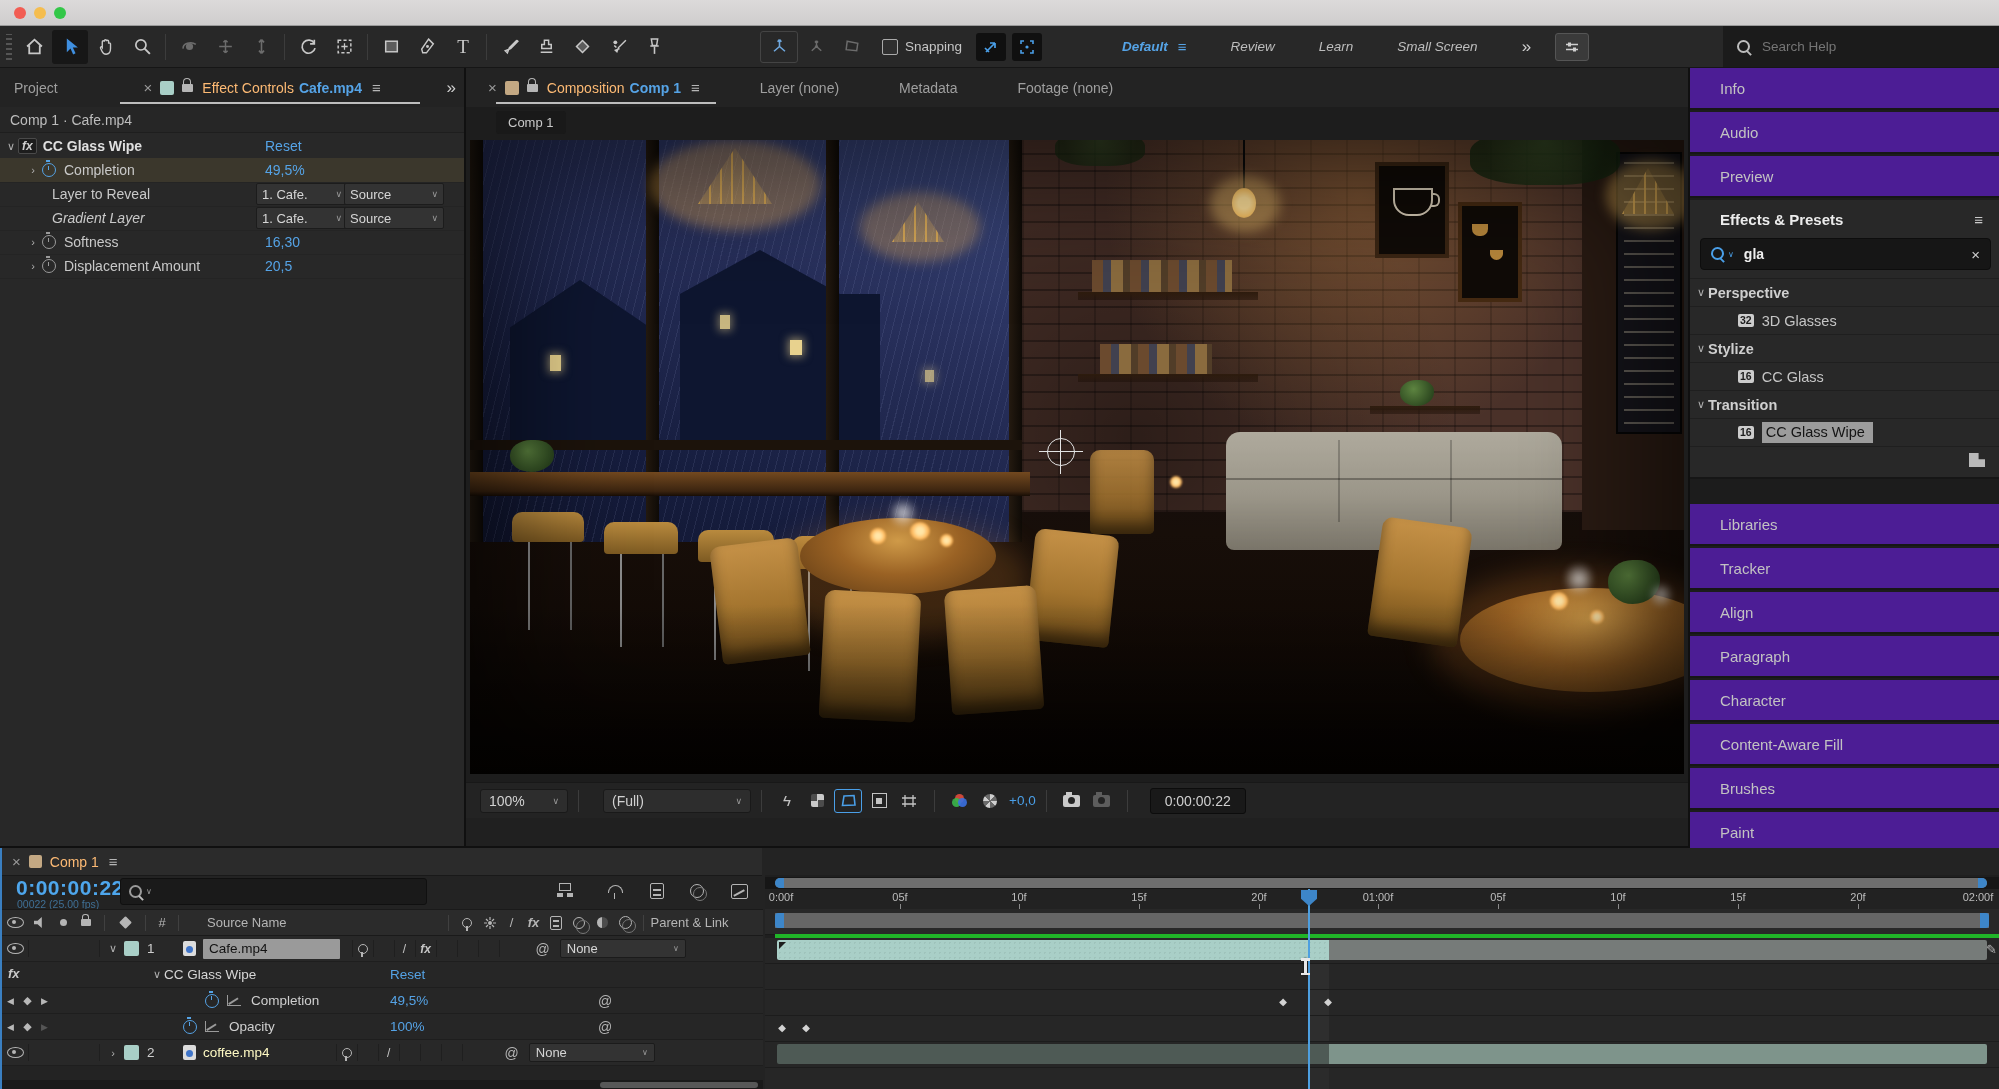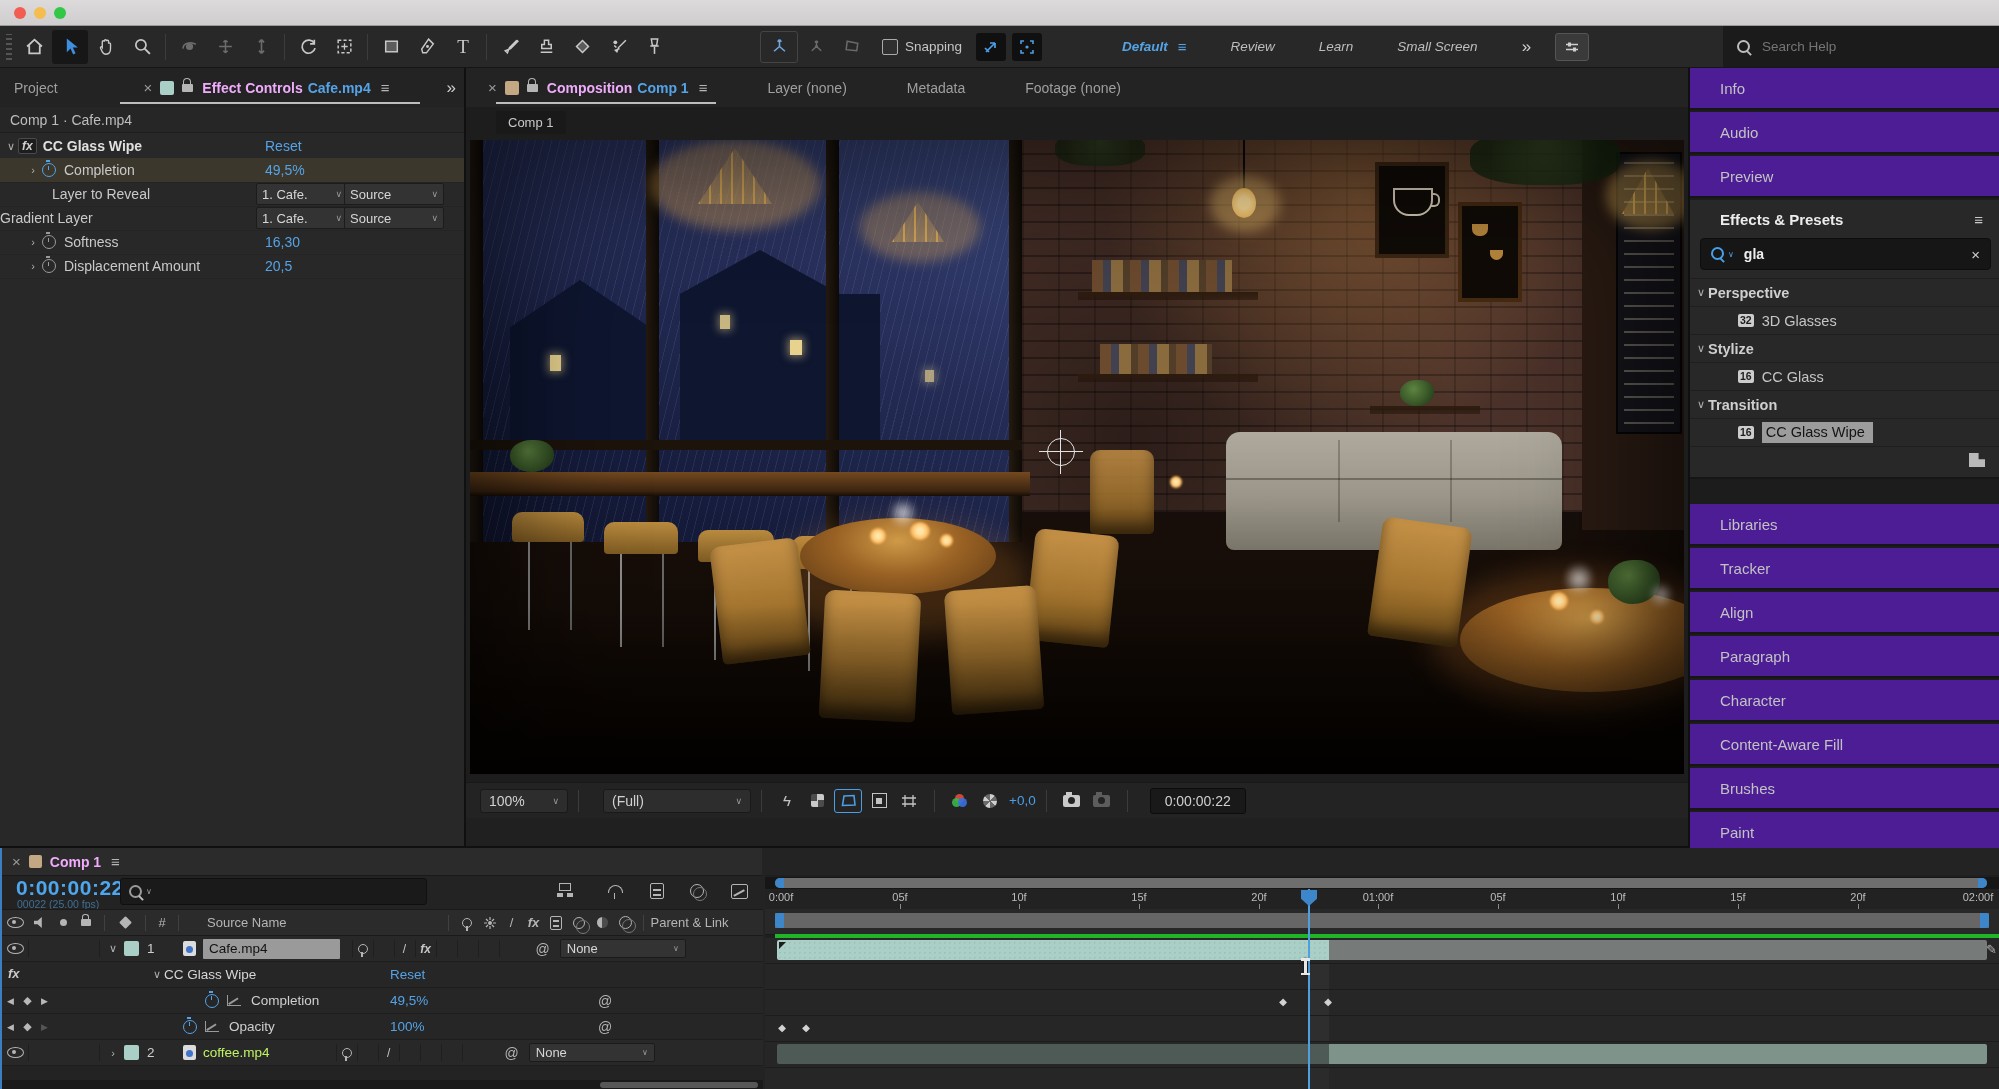--- a/index.html
+++ b/index.html
@@ -45,21 +45,21 @@
 
   
   .panel{position:absolute;background:#282828;}
   .ptabs{position:absolute;left:0;right:0;top:0;height:39px;background:#232323;
     border-bottom:1px solid #a21caf;display:flex;align-items:center;}
   .tab-x{color:#9a9a9a;font-size:15px;margin:0 8px;}
   .lbl-sq{width:14px;height:14px;border-radius:2px;background:#a9cfc7;margin-right:8px;}
   .lock{width:11px;height:8px;background:#b5b5b5;border-radius:1px;position:relative;margin-right:9px;}
   .lock::before{content:"";position:absolute;left:1px;top:-6px;width:6px;height:5px;
     border:1.5px solid #b5b5b5;border-bottom:none;border-radius:4px 4px 0 0;}
-  .tab-name{color:#f0abfc;font-size:14px;font-weight:bold;}
+  .tab-name{color:#fdba74;font-size:14px;font-weight:normal;}
   .tab-file{color:#55a3e6;font-size:14px;font-weight:bold;margin-left:5px;}
   .tab-menu{color:#b5b5b5;font-size:15px;margin-left:10px;}
   .tab-underline{position:absolute;height:2px;background:#bdbdbd;bottom:3px;}
   .tab-idle{color:#9f9f9f;font-size:14px;}
 
   
   #fxpanel{left:0;top:68px;width:464px;height:778px;}
   #fxpanel .tab-underline{left:120px;width:300px;}
   #fx-ovf{position:absolute;right:10px;top:10px;color:#cfcfcf;font-size:17px;letter-spacing:-2px;}
   #fx-ctx{position:absolute;left:0;right:0;top:39px;height:25px;background:#262626;
@@ -513,21 +513,21 @@
         <span class="ellip">1. Cafe.</span>
         <span class="dda">∨</span>
       </div>
       <div class="dd" style="left:344px;width:88px;">
         <span>Source</span>
         <span class="dda">∨</span>
       </div>
     </div>
 
     <div class="fxrow" style="top:138px;">
-      <span class="fxlabel" style="">Gradient Layer</span>
+      <span class="fxlabel" style="margin-left:52px;font-style:italic;">Gradient Layer</span>
       <div class="dd" style="left:256px;width:80px;">
         <span class="ellip">1. Cafe.</span>
         <span class="dda">∨</span>
       </div>
       <div class="dd" style="left:344px;width:88px;">
         <span>Source</span>
         <span class="dda">∨</span>
       </div>
     </div>
 
@@ -927,21 +927,21 @@
 
     <div class="tl-row" style="top:192px;">
       <span class="cell" style="width:26px;">
           <span class="i-eye"></span>
         </span>
       <span class="cell" style="width:70px;border-left:1px solid #1f1f1f;border-right:1px solid #1f1f1f;height:17px;"></span>
       <span class="chev" style="margin-left:6px;">›</span>
       <span class="lbl-sq" style="width:15px;height:15px;margin:0 8px 0 4px;"></span>
       <span style="width:22px;color:#cfcfcf;">2</span>
       <span class="vicon" style="margin-left:14px;"></span>
-      <span style="color:#bef264;">coffee.mp4</span>
+      <span style="color:#fef9c3;">coffee.mp4</span>
       <span class="sw" style="margin-left:66px;">
           <span class="i-pin"></span>
         </span>
       <span class="sw"></span>
       <span class="sw">/</span>
       <span class="sw"></span>
       <span class="sw"></span>
       <span class="sw"></span>
       <span class="sw"></span>
       <span class="atspiral" style="margin-left:22px;">@</span>

